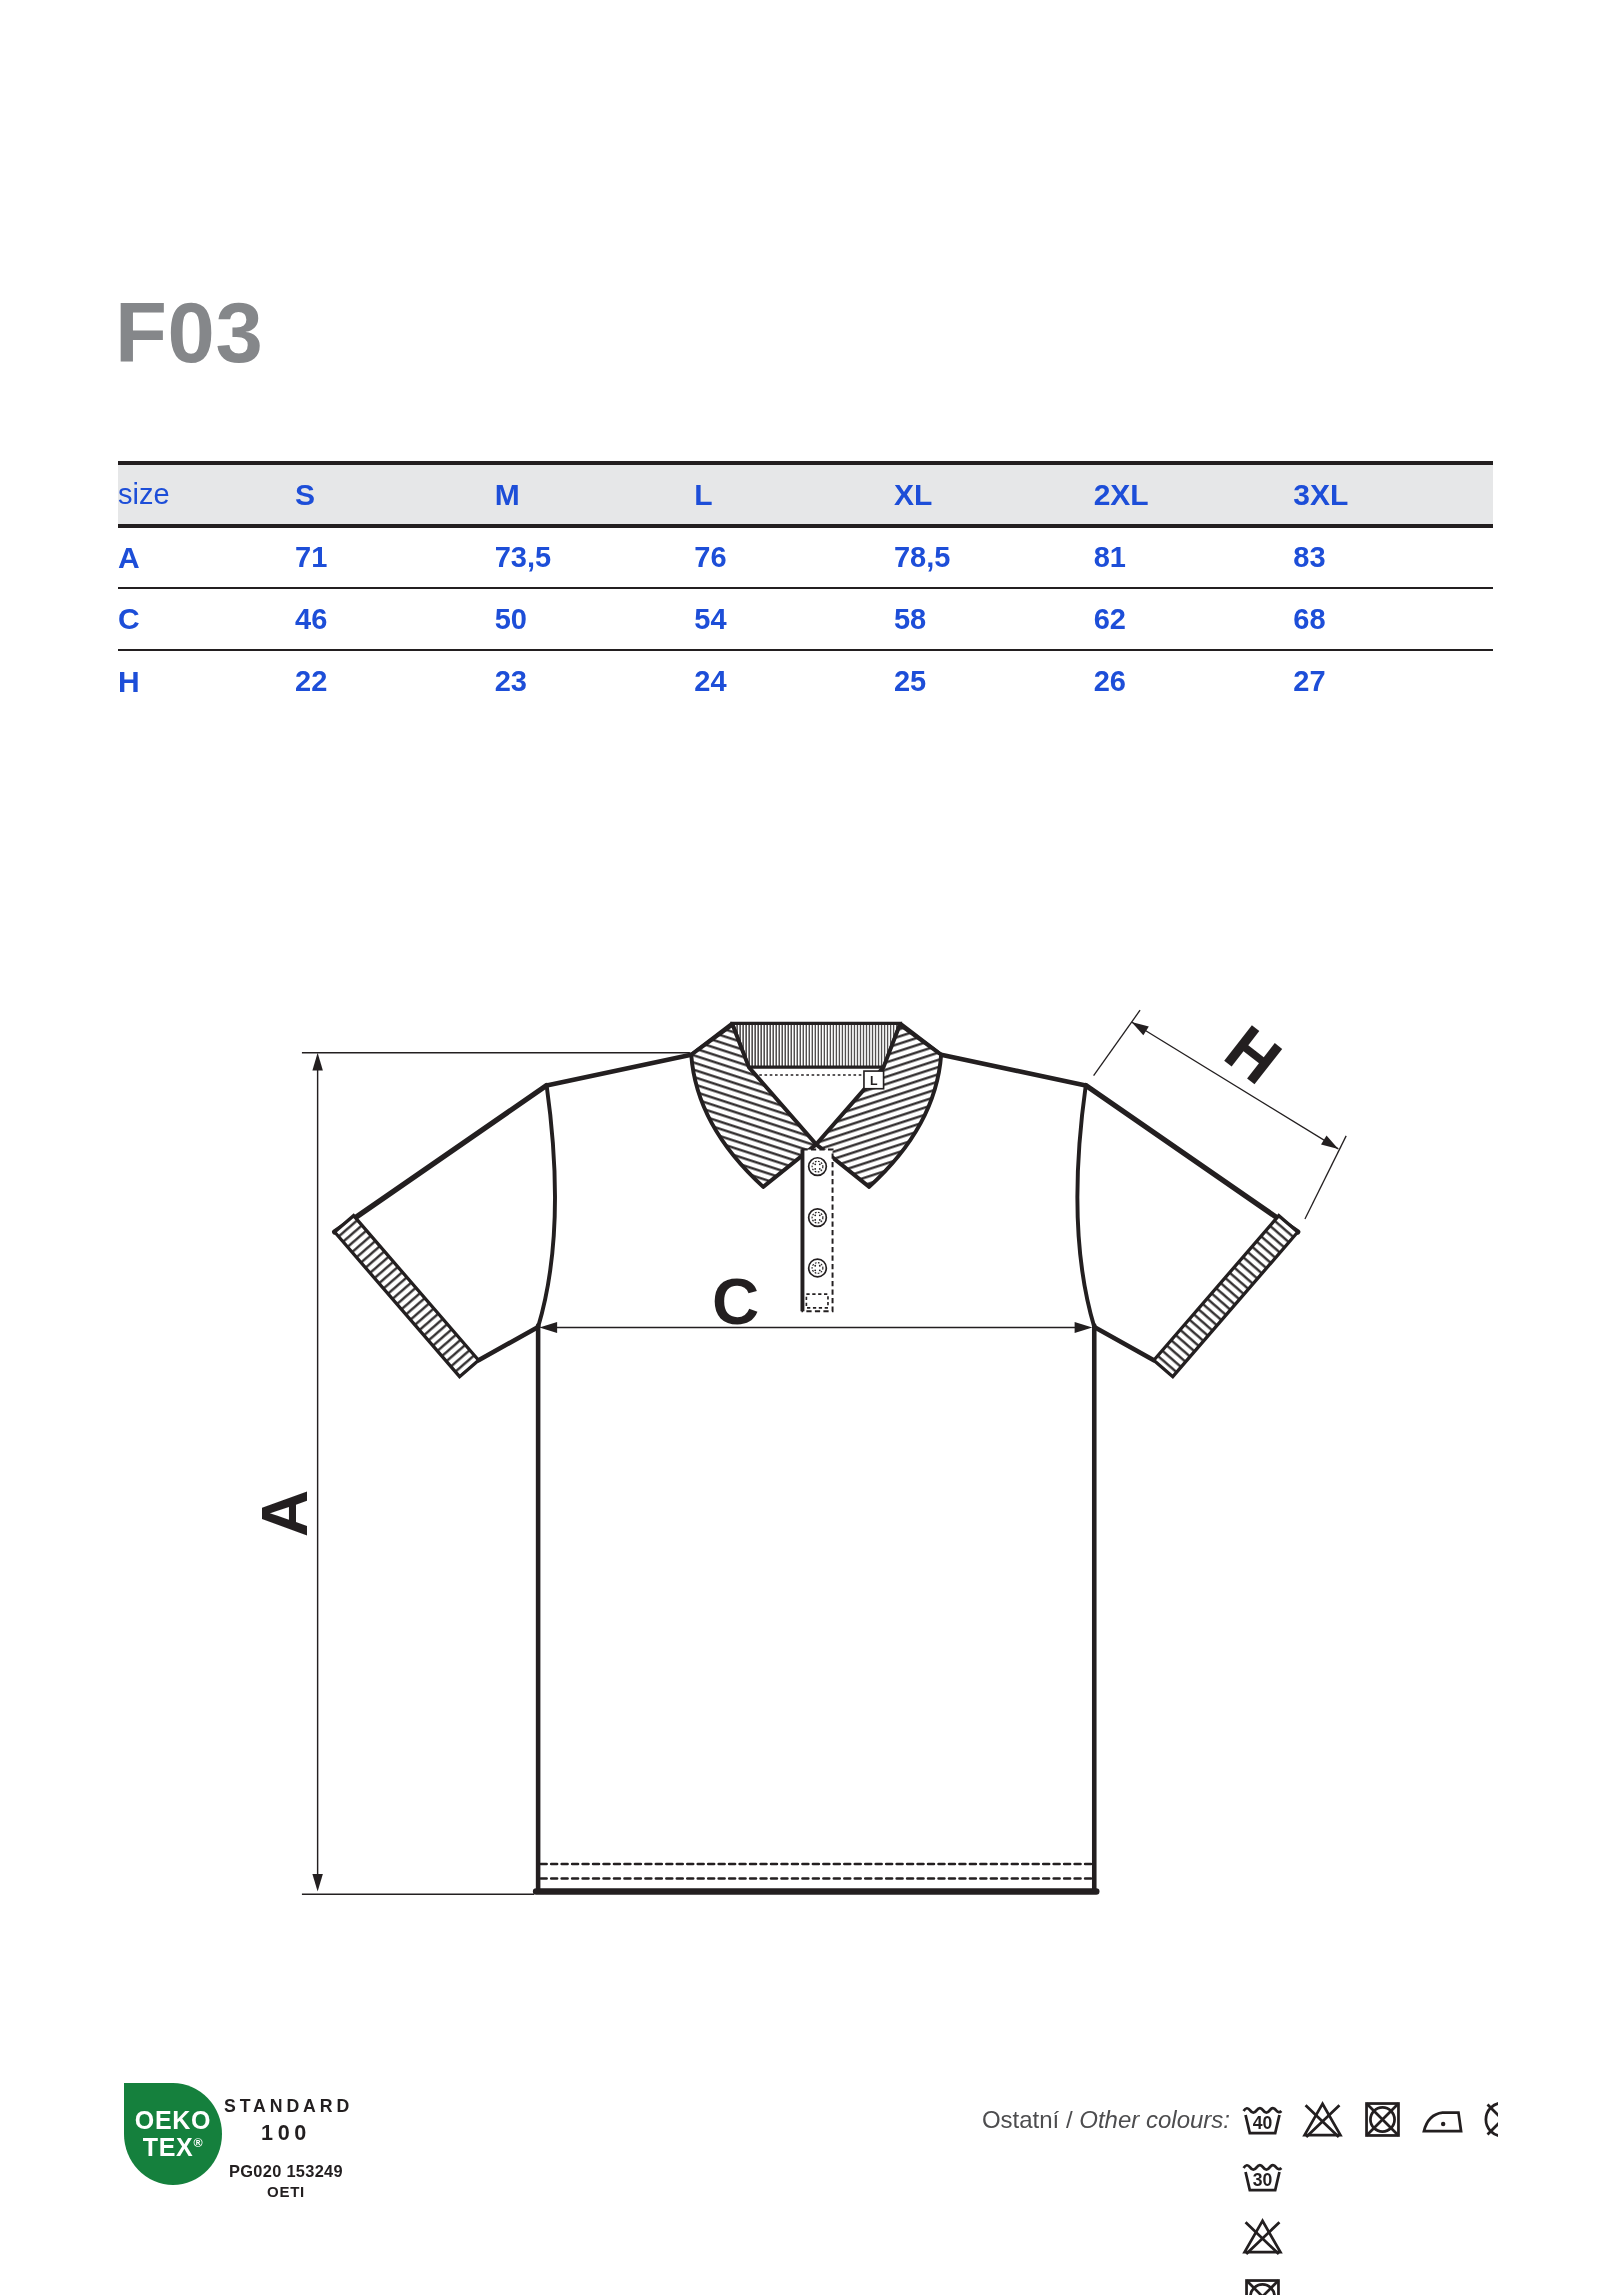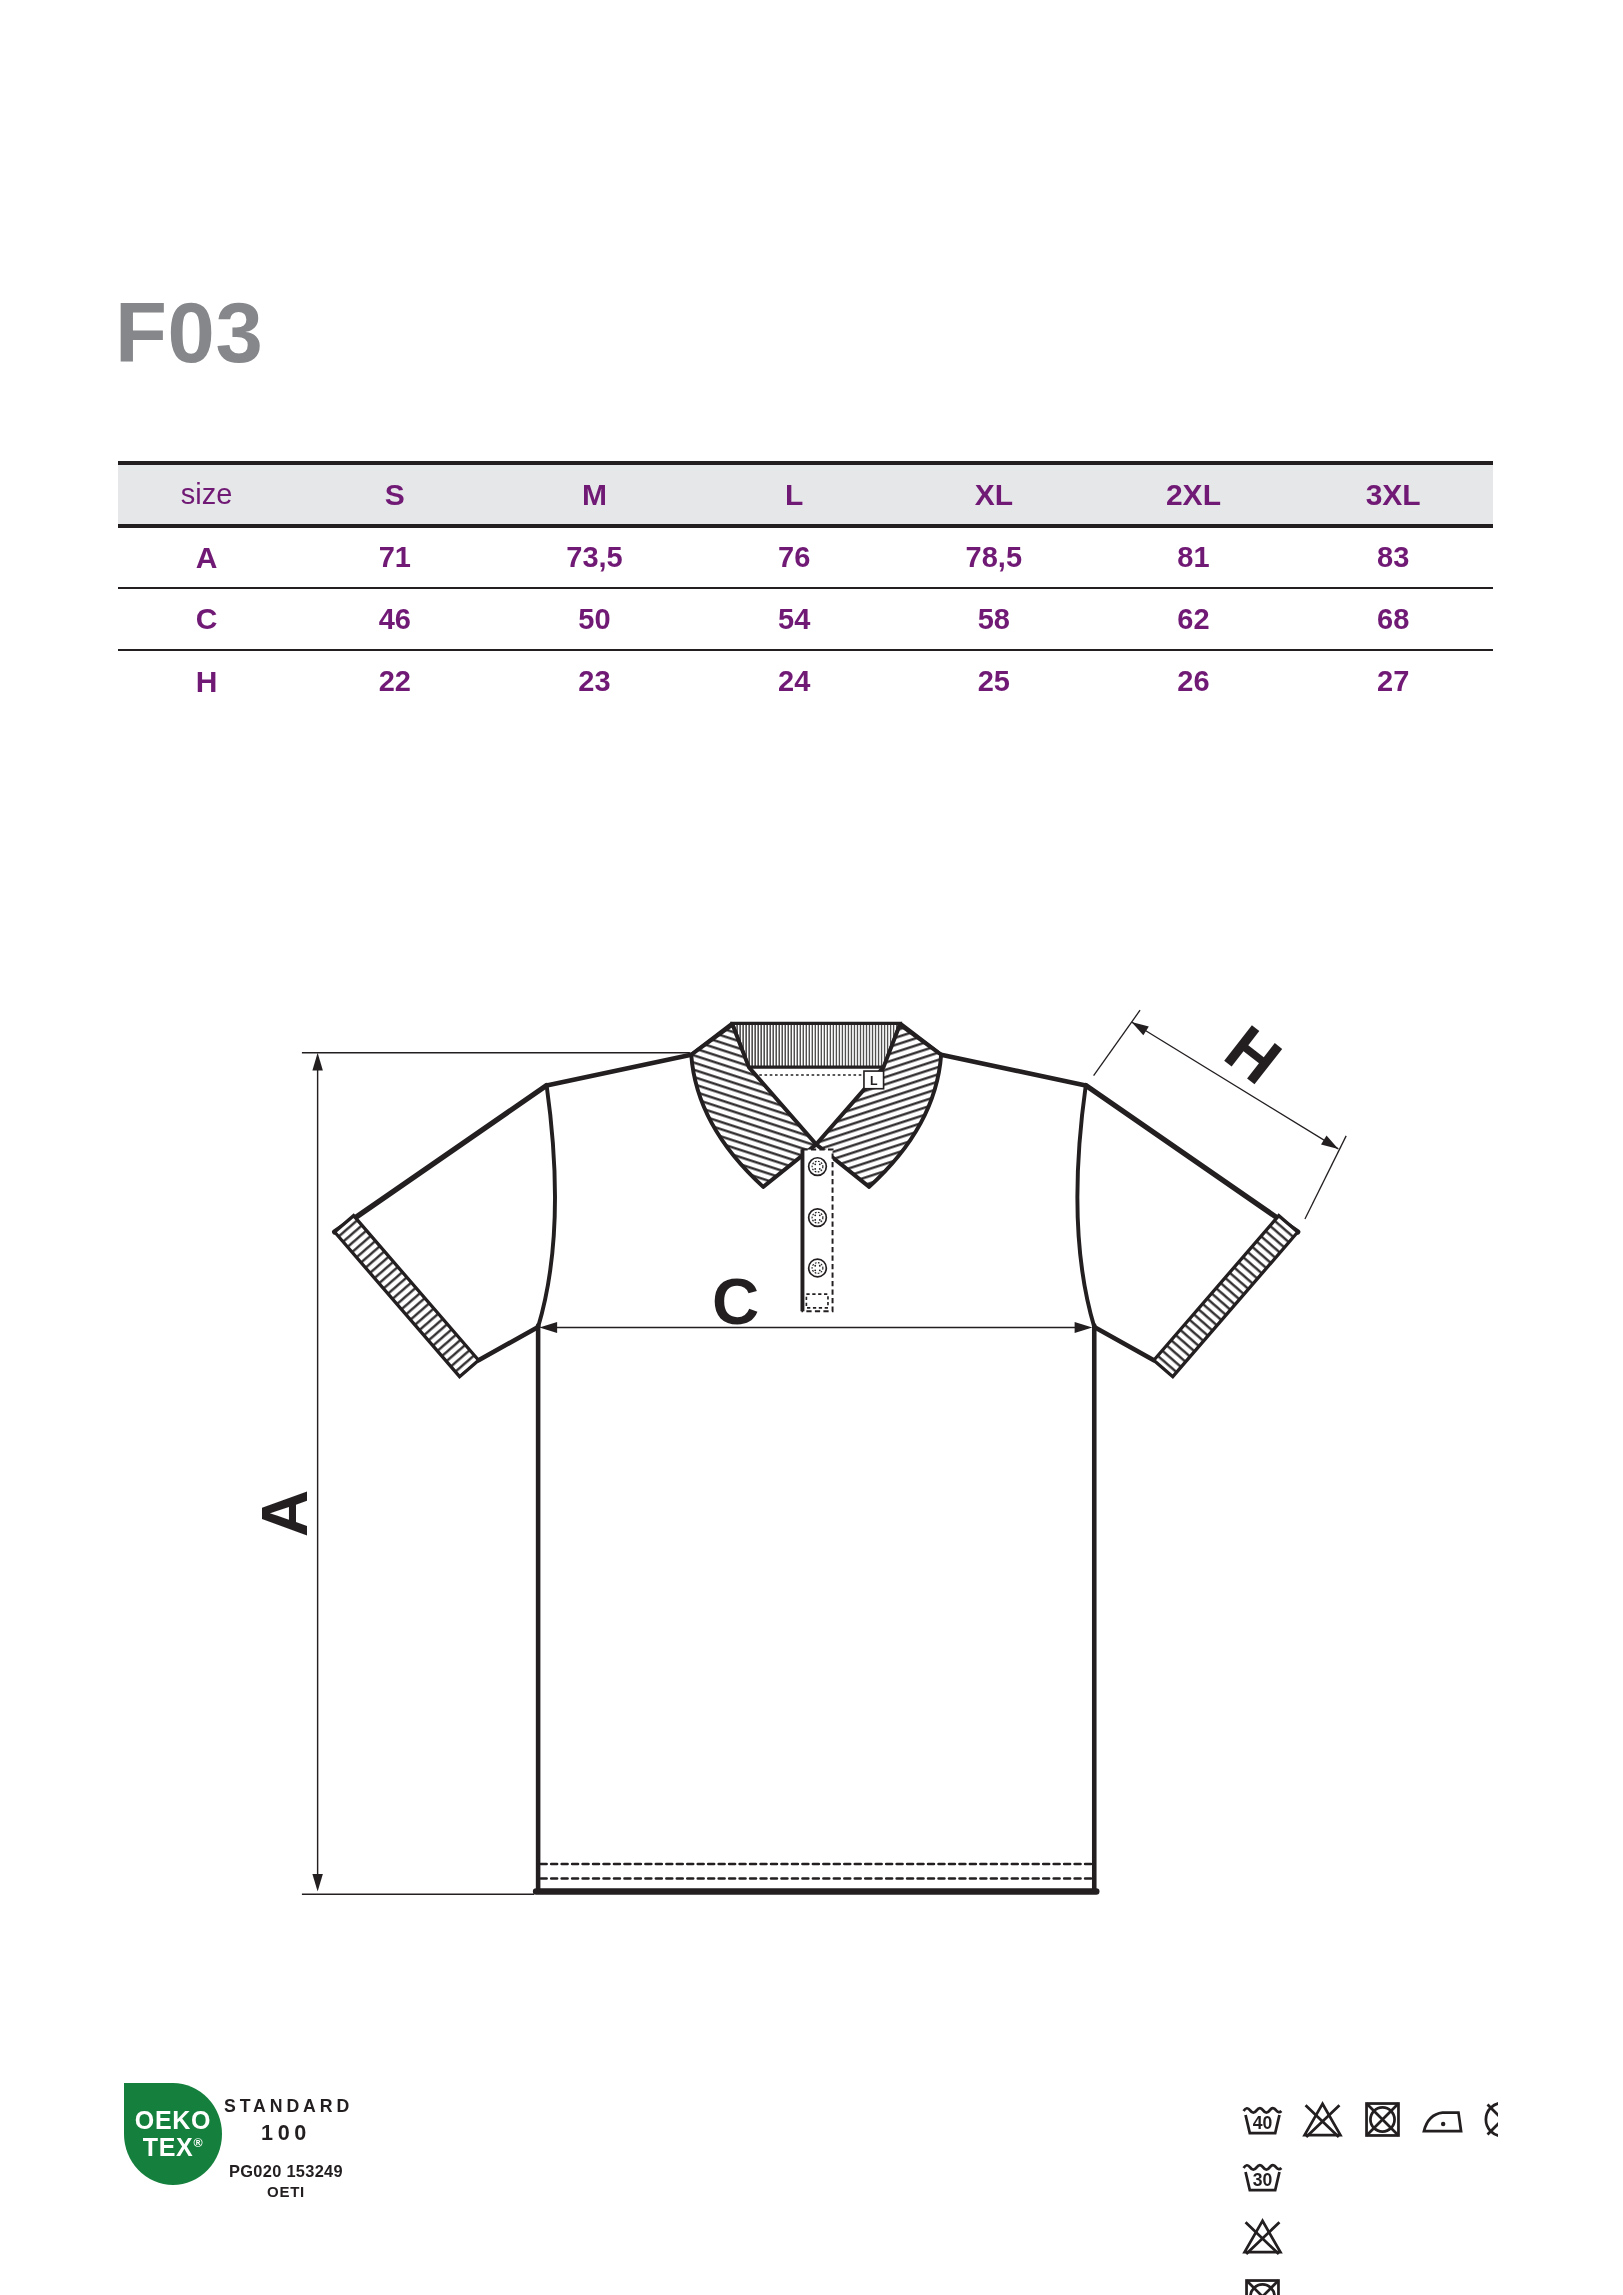--- a/index.html
+++ b/index.html
@@ -4,21 +4,21 @@
 <style>
   html,body{margin:0;padding:0;background:#fff;}
   .page{position:relative;width:1498px;height:2295px;background:#ffffff;overflow:hidden;
         font-family:"Liberation Sans",sans-serif;color:#231F20;}
   .abs{position:absolute;}
   .product-code{left:115px;top:290px;font-size:85px;font-weight:700;color:#85878A;letter-spacing:0.7px;line-height:1;}
   .heading{left:118px;top:410px;font-size:38px;font-weight:700;color:#231F20;letter-spacing:-0.3px;line-height:1;white-space:nowrap;}
   .heading .unit{color:#939598;font-weight:400;margin-left:9.2px;letter-spacing:1.3px;}
   .tablewrap{left:118px;top:461px;width:1375px;}
   table.spec{border-collapse:collapse;width:1375px;table-layout:fixed;}
-  table.spec th,table.spec td{text-align:center;vertical-align:middle;padding:0;color:#701a75;}
+  table.spec th,table.spec td{text-align:left;vertical-align:middle;padding:0;color:#1d4ed8;}
   table.spec thead tr{background:#E6E7E8;height:63px;}
   table.spec thead th{border-top:4.6px solid #231F20;border-bottom:4.6px solid #231F20;font-size:30px;font-weight:700;}
   table.spec thead th.sizecol{font-weight:400;font-size:29px;}
   table.spec tbody tr{height:62px;}
   table.spec tbody tr.sep th,table.spec tbody tr.sep td{border-bottom:2px solid #231F20;}
   table.spec tbody th{font-size:30px;font-weight:700;}
   table.spec tbody td{font-size:29px;font-weight:700;}
   .note{left:118px;top:724px;font-size:24px;font-style:italic;color:#A8AAAD;letter-spacing:0.2px;}
   svg text{font-family:"Liberation Sans",sans-serif;}
   .dimlabel{font-weight:700;font-size:100px;fill:#231F20;}
@@ -205,20 +205,23 @@
     <div>OEKO</div>
     <div><span>TEX</span><sup>®</sup></div>
   </div>
   <div class="abs oeko-right">
     <div class="std">STANDARD</div>
     <div class="hundred">100</div>
     <div class="code">PG020 153249</div>
     <div class="inst">OETI</div>
   </div>
 
+  <div class="abs care-label" style="left:706px;top:2105px;">
+    <span>Ostatní</span><span> / </span><em>Other colours:</em>
+  </div>
   <div class="abs care-symbols" style="left:1241px;top:2098px;">
     <svg width="43" height="43" viewBox="0 0 66 66" fill="none" stroke="#231F20" stroke-width="4.2">
       <path d="M4,20 Q9,12 14,19 Q19,26 24,19 Q29,12 34,19 Q39,26 44,19 Q49,12 54,19 Q58,24 62,20"></path>
       <path d="M7,26 L13.5,54 L52.5,54 L59,26"></path>
       <text x="33" y="47" text-anchor="middle" font-size="27" font-weight="700" fill="#231F20" stroke="none">40</text>
     </svg>
     <svg width="43" height="43" viewBox="0 0 66 66" fill="none" stroke="#231F20" stroke-width="4.2">
       <path d="M33,9 L5.5,57 L60.5,57 Z"></path>
         <path d="M7,11 L58,60 M59,11 L8,60"></path>
     </svg>

